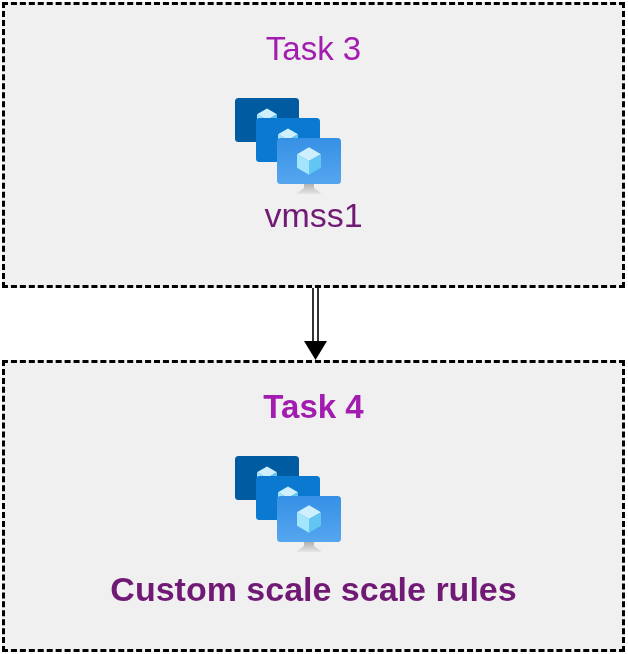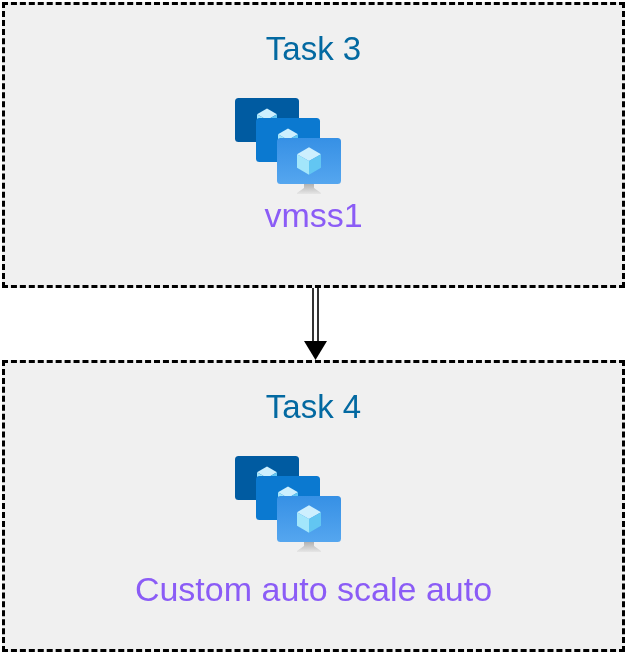--- a/index.html
+++ b/index.html
@@ -17,47 +17,47 @@
   }
   .task-box {
     position: absolute;
     left: 2px;
     width: 623px;
     background: #f0f0f0;
     border: 3px dashed #000000;
     box-sizing: border-box;
   }
   #box1 { top: 2px; height: 286px; }
-  #box2 { top: 360px; height: 292px; }
+  #box2 { top: 360px; height: 292px; font-weight: bold; }
 
   .task-title {
     position: absolute;
     top: 26px;
     left: 0;
     right: 0;
     text-align: center;
     font-size: 33px;
     line-height: 36px;
-    color: #0369a1;
+    color: #a21caf;
   }
   .icon-wrap {
     position: absolute;
     top: 93px;
     left: 230px;
     width: 106px;
     height: 96px;
   }
   .task-lines {
     position: absolute;
     left: 0;
     right: 0;
     text-align: center;
     font-size: 34px;
     line-height: 38px;
-    color: #8b5cf6;
+    color: #701a75;
   }
   #box1 .task-lines { top: 191px; }
   #box2 .task-lines { top: 207px; }
 
   .connector {
     position: absolute;
     left: 294px;
     top: 288px;
     width: 42px;
     height: 74px;
@@ -125,17 +125,17 @@
   </svg>
 
   <div class="task-box" id="box2">
     <div class="task-title">Task 4</div>
     <div class="icon-wrap">
       <svg width="106" height="96" viewBox="0 0 106 96">
         <use href="#vmss-icon"></use>
       </svg>
     </div>
     <div class="task-lines">
-      <div>Custom auto scale auto</div>
+      <div>Custom scale scale rules</div>
     </div>
   </div>
 
 </div>
 
 </body></html>

